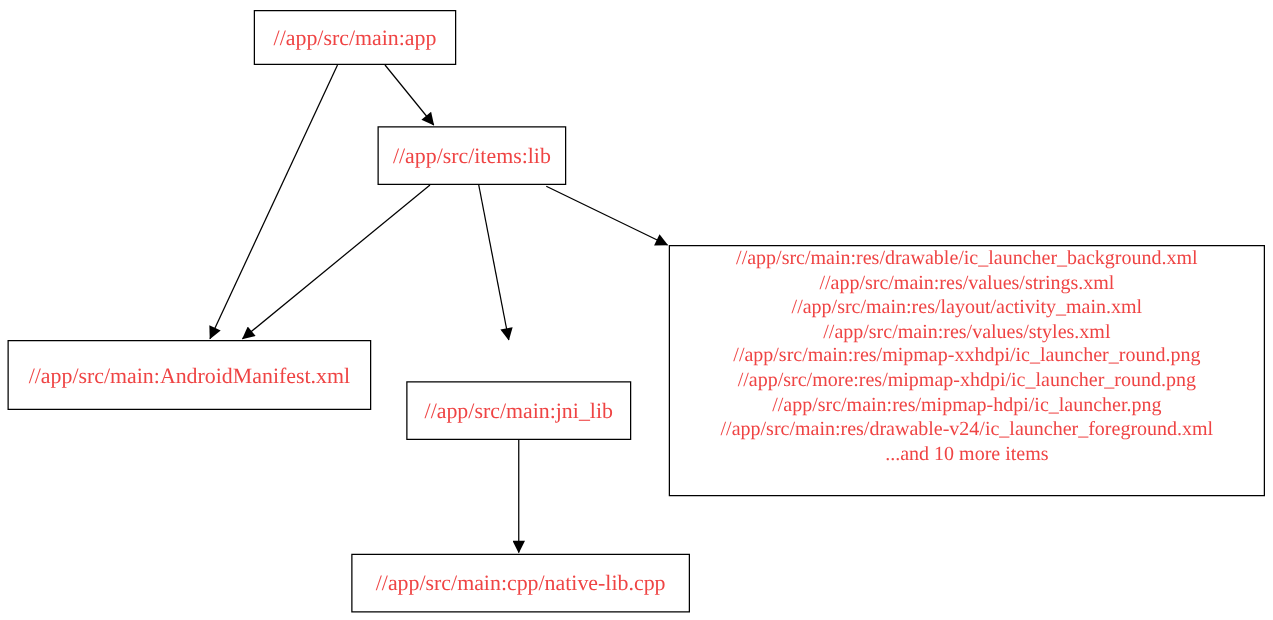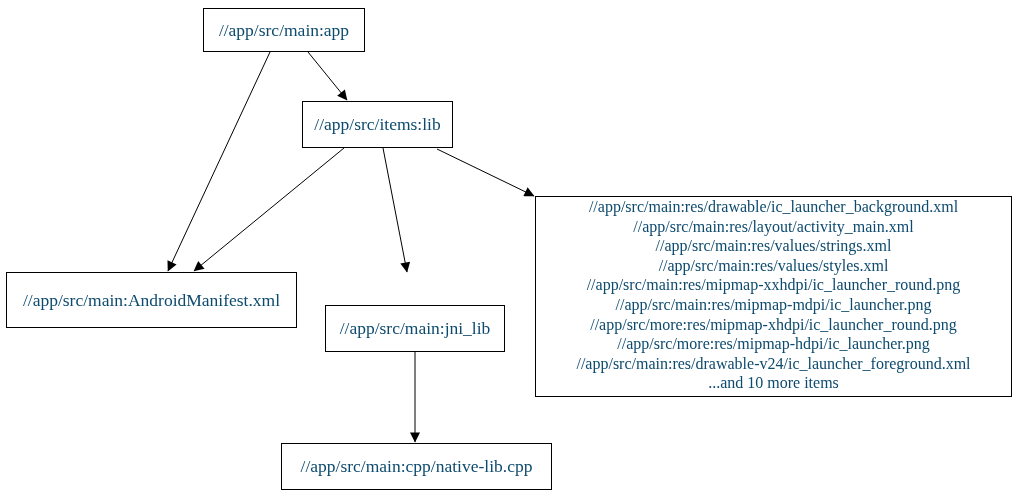--- a/index.html
+++ b/index.html
@@ -6,21 +6,21 @@
     margin: 0;
     padding: 0;
     background: #ffffff;
   }
   #canvas {
     position: relative;
     width: 1018px;
     height: 496px;
     background: #ffffff;
     font-family: "Liberation Serif", "DejaVu Serif", serif;
-    color: #0c4a6e;
+    color: #ef4444;
     overflow: hidden;
   }
   #edge-layer {
     position: absolute;
     left: 0;
     top: 0;
     width: 1018px;
     height: 496px;
   }
   .node {
@@ -76,27 +76,26 @@
   <div class="node" style="left:6px; top:272px; width:291px; height:56px;">
     <span>//app/src/main:AndroidManifest.xml</span>
   </div>
 
   <div class="node" style="left:325px; top:273px; width:180px; height:47px;margin-top:32px;">
     <span>//app/src/main:jni_lib</span>
   </div>
 
   <div class="node node-list" style="left:535px; top:196px; width:477px; height:201px;">
     <div>//app/src/main:res/drawable/ic_launcher_background.xml</div>
+    <div>//app/src/main:res/values/strings.xml</div>
     <div>//app/src/main:res/layout/activity_main.xml</div>
-    <div>//app/src/main:res/values/strings.xml</div>
     <div>//app/src/main:res/values/styles.xml</div>
     <div>//app/src/main:res/mipmap-xxhdpi/ic_launcher_round.png</div>
-    <div>//app/src/main:res/mipmap-mdpi/ic_launcher.png</div>
     <div>//app/src/more:res/mipmap-xhdpi/ic_launcher_round.png</div>
-    <div>//app/src/more:res/mipmap-hdpi/ic_launcher.png</div>
+    <div>//app/src/main:res/mipmap-hdpi/ic_launcher.png</div>
     <div>//app/src/main:res/drawable-v24/ic_launcher_foreground.xml</div>
     <div>...and 10 more items</div>
   </div>
 
   <div class="node" style="left:281px; top:443px; width:271px; height:47px;">
     <span>//app/src/main:cpp/native-lib.cpp</span>
   </div>
 
 </div>
 

